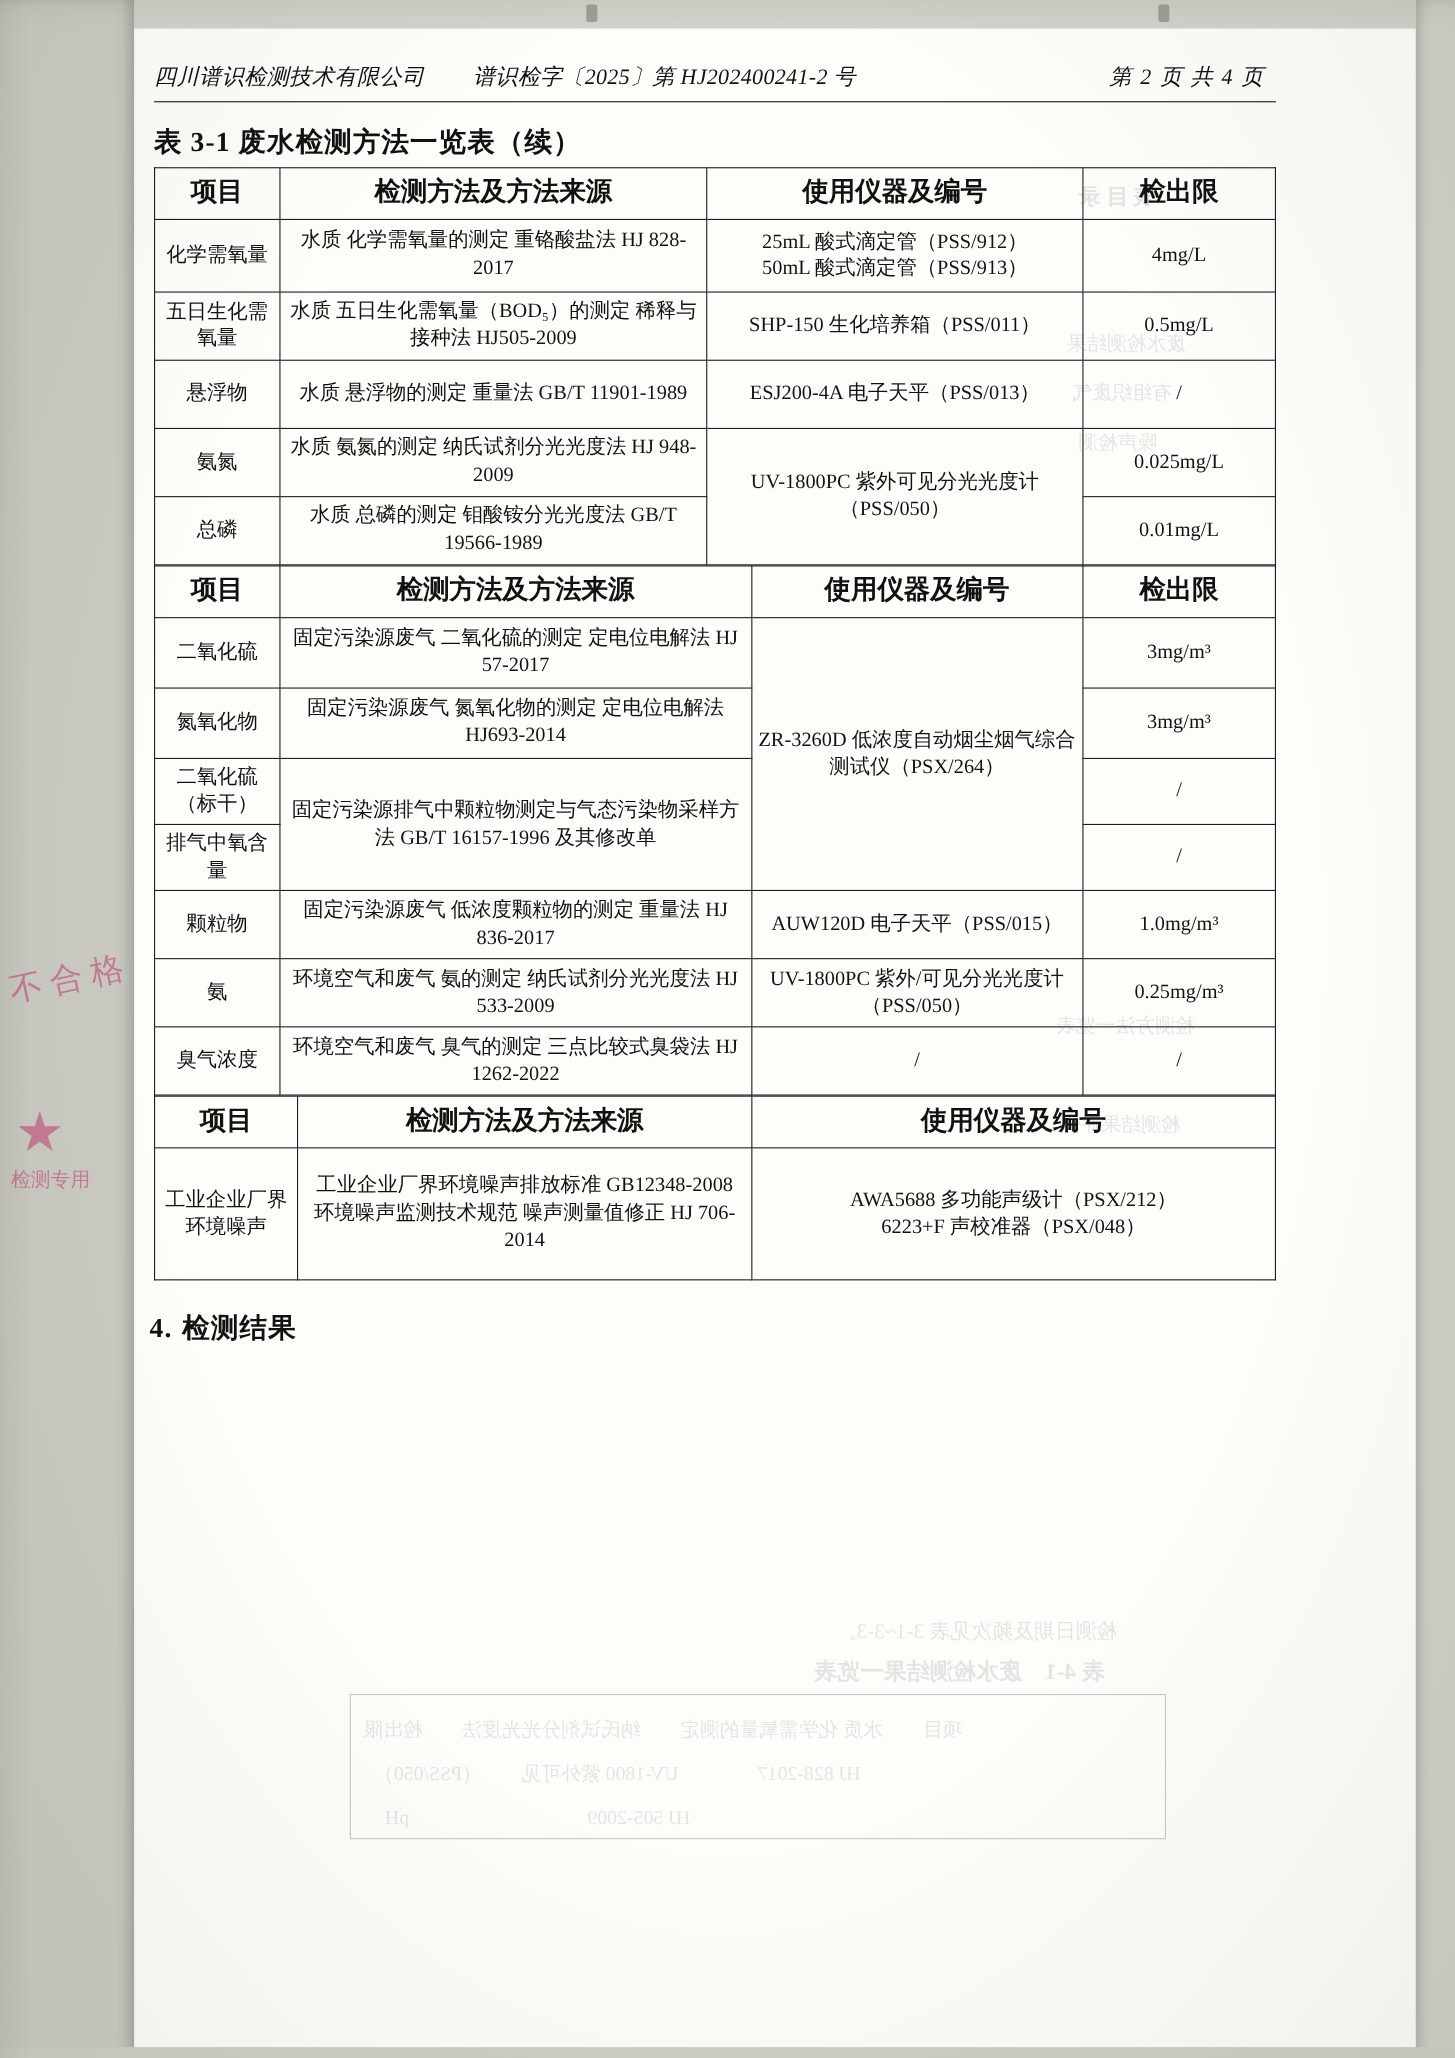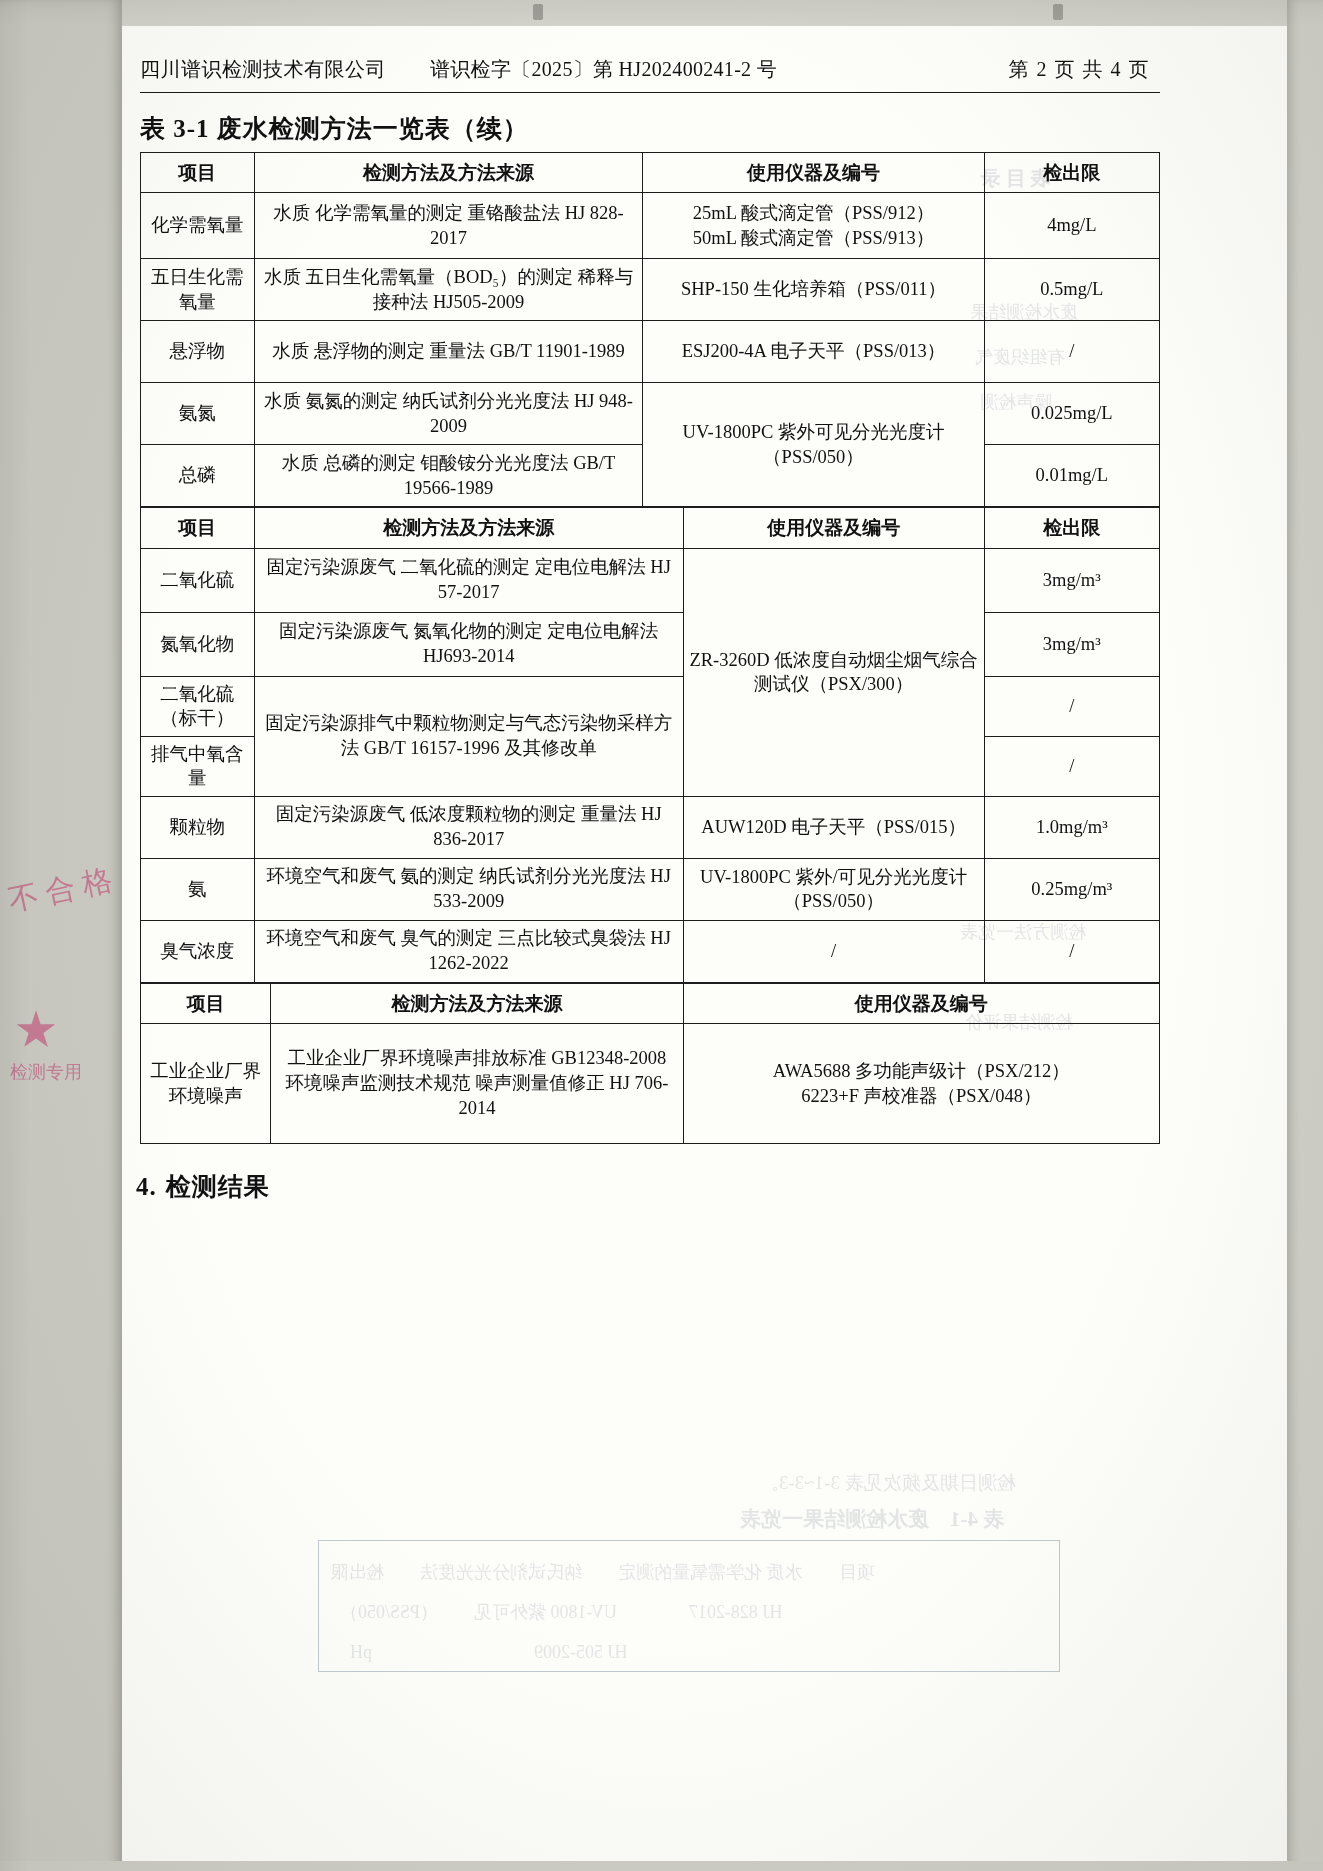--- a/index.html
+++ b/index.html
@@ -59,20 +59,21 @@
     width: 1020px;
   }
 
   
   .doc-header {
     display: flex;
     align-items: baseline;
     font-size: 20px;
     border-bottom: 1.6px solid #1a1a1a;
     padding-bottom: 9px;
+    font-style: italic;
   }
   .doc-header .h-company { font-family:"Liberation Serif", serif; letter-spacing: .5px; }
   .doc-header .h-code { margin-left: 44px; letter-spacing: .3px;}
   .doc-header .h-page { margin-left: auto; letter-spacing: 1.5px; padding-right: 10px;}
 
   
   .tbl-title {
     text-align: left;
     font-weight: bold;
     font-size: 25px;
@@ -88,21 +89,21 @@
     border: 1.3px solid #1d1d1d;
     padding: 5px 4px;
     font-size: 18.5px;
     line-height: 1.33;
     vertical-align: middle;
     text-align: center;
     font-weight: normal;
   }
   table.rep thead th {
     font-weight: bold;
-    font-size: 19px;
+    font-size: 24px;
     padding: 7px 12px;
   }
   table.rep td.method { line-height: 1.35; }
 
   
   .section-h {
     font-size: 25px;
     font-weight: bold;
     margin: 26px 0 0 -4px;
     letter-spacing: 1px;
@@ -239,21 +240,21 @@
           <th>项目</th>
           <th>检测方法及方法来源</th>
           <th>使用仪器及编号</th>
           <th>检出限</th>
         </tr>
       </thead>
       <tbody>
         <tr style="height:64px">
           <td>二氧化硫</td>
           <td class="method">固定污染源废气 二氧化硫的测定 定电位电解法 HJ 57-2017</td>
-          <td rowspan="4">ZR-3260D 低浓度自动烟尘烟气综合测试仪（PSX/300）</td>
+          <td rowspan="4">ZR-3260D 低浓度自动烟尘烟气综合测试仪（PSX/264）</td>
           <td>3mg/m³</td>
         </tr>
         <tr style="height:64px">
           <td>氮氧化物</td>
           <td class="method">固定污染源废气 氮氧化物的测定 定电位电解法  HJ693-2014</td>
           <td>3mg/m³</td>
         </tr>
         <tr style="height:60px">
           <td>二氧化硫（标干）</td>
           <td class="method" rowspan="2">固定污染源排气中颗粒物测定与气态污染物采样方法 GB/T 16157-1996 及其修改单</td>

